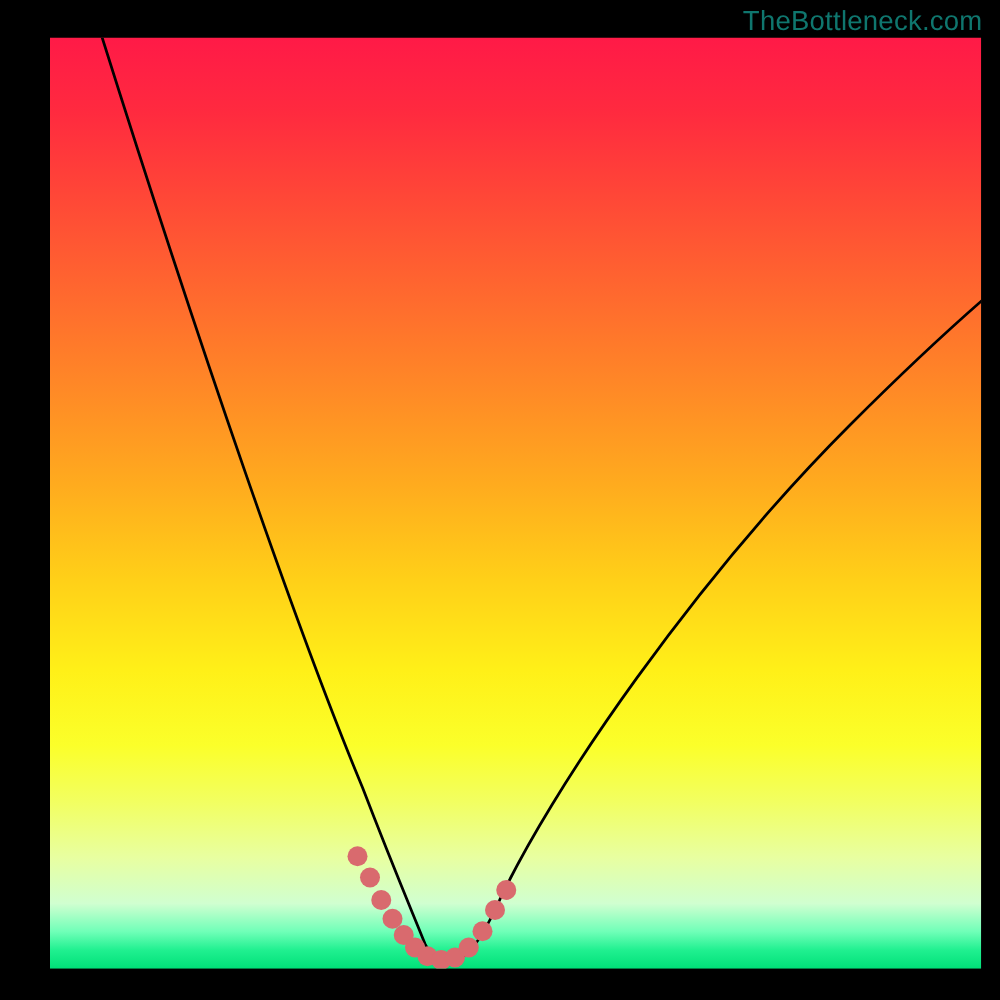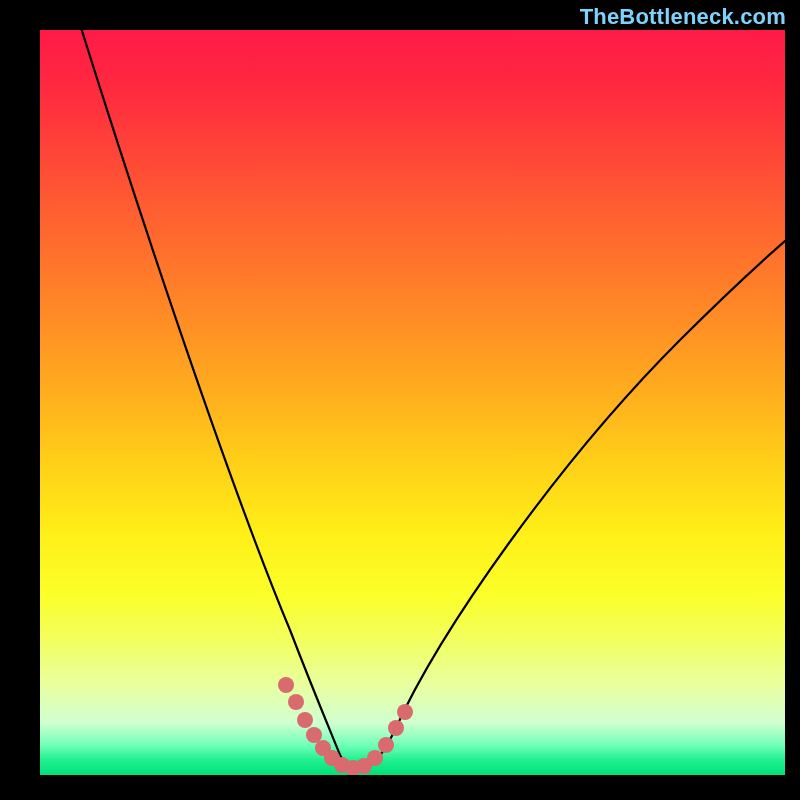--- a/index.html
+++ b/index.html
@@ -48,24 +48,24 @@
       #00e078 100%);
   }
   .svg-layer {
     position: absolute;
     inset: 0;
   }
   .watermark {
     position: absolute;
     top: 4px;
     right: 14px;
-    color: #7dd3fc;
+    color: #0f766e;
     font-size: 22px;
     letter-spacing: 0.2px;
-    font-weight: 700;
+    font-weight: 400;
   }
 </style>
 </head>
 <body>
 
 <div class="frame">
   <div class="plot-area">
     <div class="gradient"></div>
     <svg class="svg-layer" viewBox="0 0 745 745" preserveAspectRatio="none">
       <path fill="none" stroke="#000" stroke-width="2.2" stroke-linecap="round" d="M 37 -15

